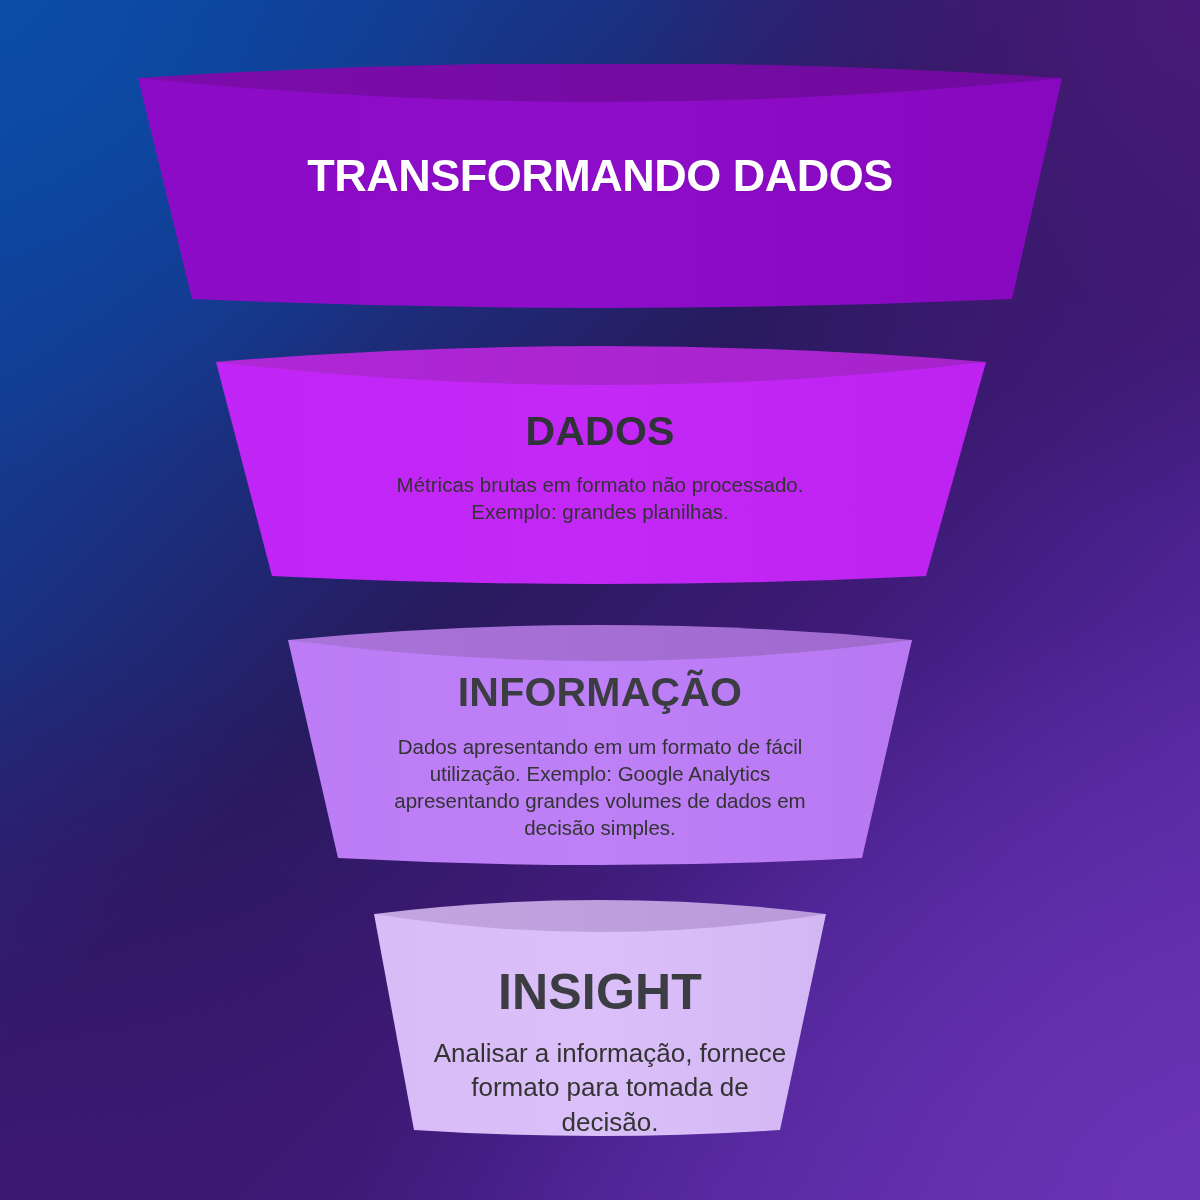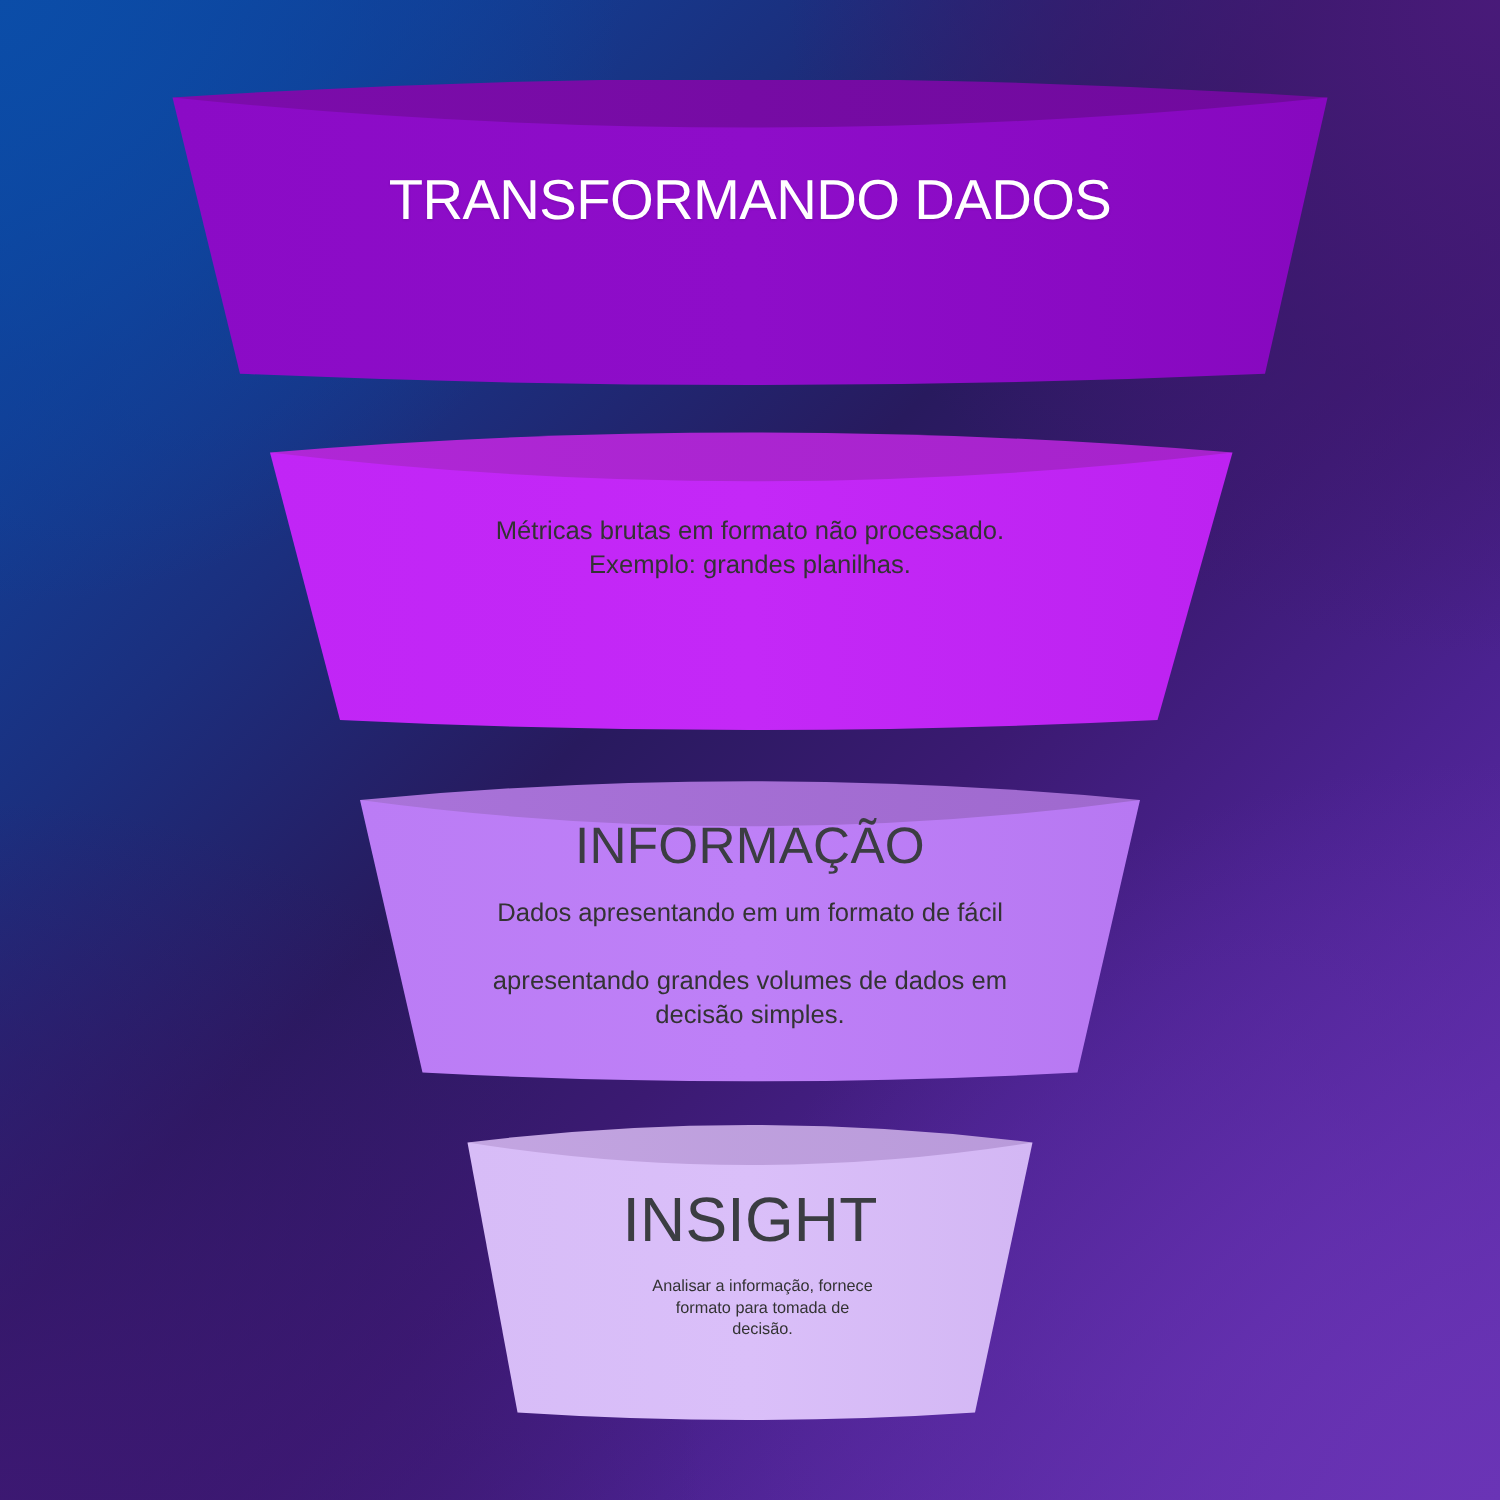--- a/index.html
+++ b/index.html
@@ -74,24 +74,24 @@
   }
   .stage-text {
     position: absolute;
     left: 0;
     width: 1200px;
     text-align: center;
     z-index: 3;
   }
 
   .stage-title {
-    font-weight: normal;
+    font-weight: bold;
     letter-spacing: 0.2px;
     line-height: 1.08;
-    margin: 0;
+    margin: 16px;
   }
   .stage-desc {
     margin: 0;
     line-height: 1.32;
   }
 
   
   #stage-1 { top: 64px; height: 244px; }
   #stage-1 .stage-text { top: 72px; }
   #stage-1 .stage-title {
@@ -129,21 +129,21 @@
 
   
   #stage-4 { top: 896px; height: 242px; }
   #stage-4 .stage-text { top: 53px; }
   #stage-4 .stage-title {
     color: #3b3d42;
     font-size: 50px;
   }
   #stage-4 .stage-desc {
     color: #333333;
-    font-size: 13px;
+    font-size: 26px;
     margin-top: 17px;
     padding-left: 20px;
   }
 </style>
 </head>
 <body>
 
 <div id="canvas">
 
   <div class="bg-tint tint-tl"></div>
@@ -186,20 +186,21 @@
         </linearGradient>
         <linearGradient id="rim2" x1="0" y1="0" x2="1" y2="0">
           <stop offset="0%" stop-color="#B027D6"></stop>
           <stop offset="100%" stop-color="#A623CB"></stop>
         </linearGradient>
       </defs>
       <path d="M 216,18 L 986,18 L 926,232 Q 600,248 272,232 Z" fill="url(#body2)"></path>
       <path d="M 216,18 Q 600,-14 986,18 Q 600,64 216,18 Z" fill="url(#rim2)"></path>
     </svg>
     <div class="stage-text">
+      <h2 class="stage-title">DADOS</h2>
       <p class="stage-desc">
         <span>Métricas brutas em formato não processado.</span><br>
         <span>Exemplo: grandes planilhas.</span>
       </p>
     </div>
   </div>
 
   <div class="stage" id="stage-3">
     <svg width="1200" height="255" viewBox="0 0 1200 255">
       <defs>
@@ -213,21 +214,21 @@
           <stop offset="100%" stop-color="#9F69CE"></stop>
         </linearGradient>
       </defs>
       <path d="M 288,20 L 912,20 L 862,238 Q 600,252 338,238 Z" fill="url(#body3)"></path>
       <path d="M 288,20 Q 600,-10 912,20 Q 600,62 288,20 Z" fill="url(#rim3)"></path>
     </svg>
     <div class="stage-text">
       <h2 class="stage-title">INFORMAÇÃO</h2>
       <p class="stage-desc">
         <span>Dados apresentando em um formato de fácil</span><br>
-        <br>
+        <span>utilização. Exemplo: Google Analytics</span><br>
         <span>apresentando grandes volumes de dados em</span><br>
         <span>decisão simples.</span>
       </p>
     </div>
   </div>
 
   <div class="stage" id="stage-4">
     <svg width="1200" height="250" viewBox="0 0 1200 250">
       <defs>
         <linearGradient id="body4" x1="0" y1="0" x2="1" y2="0">

